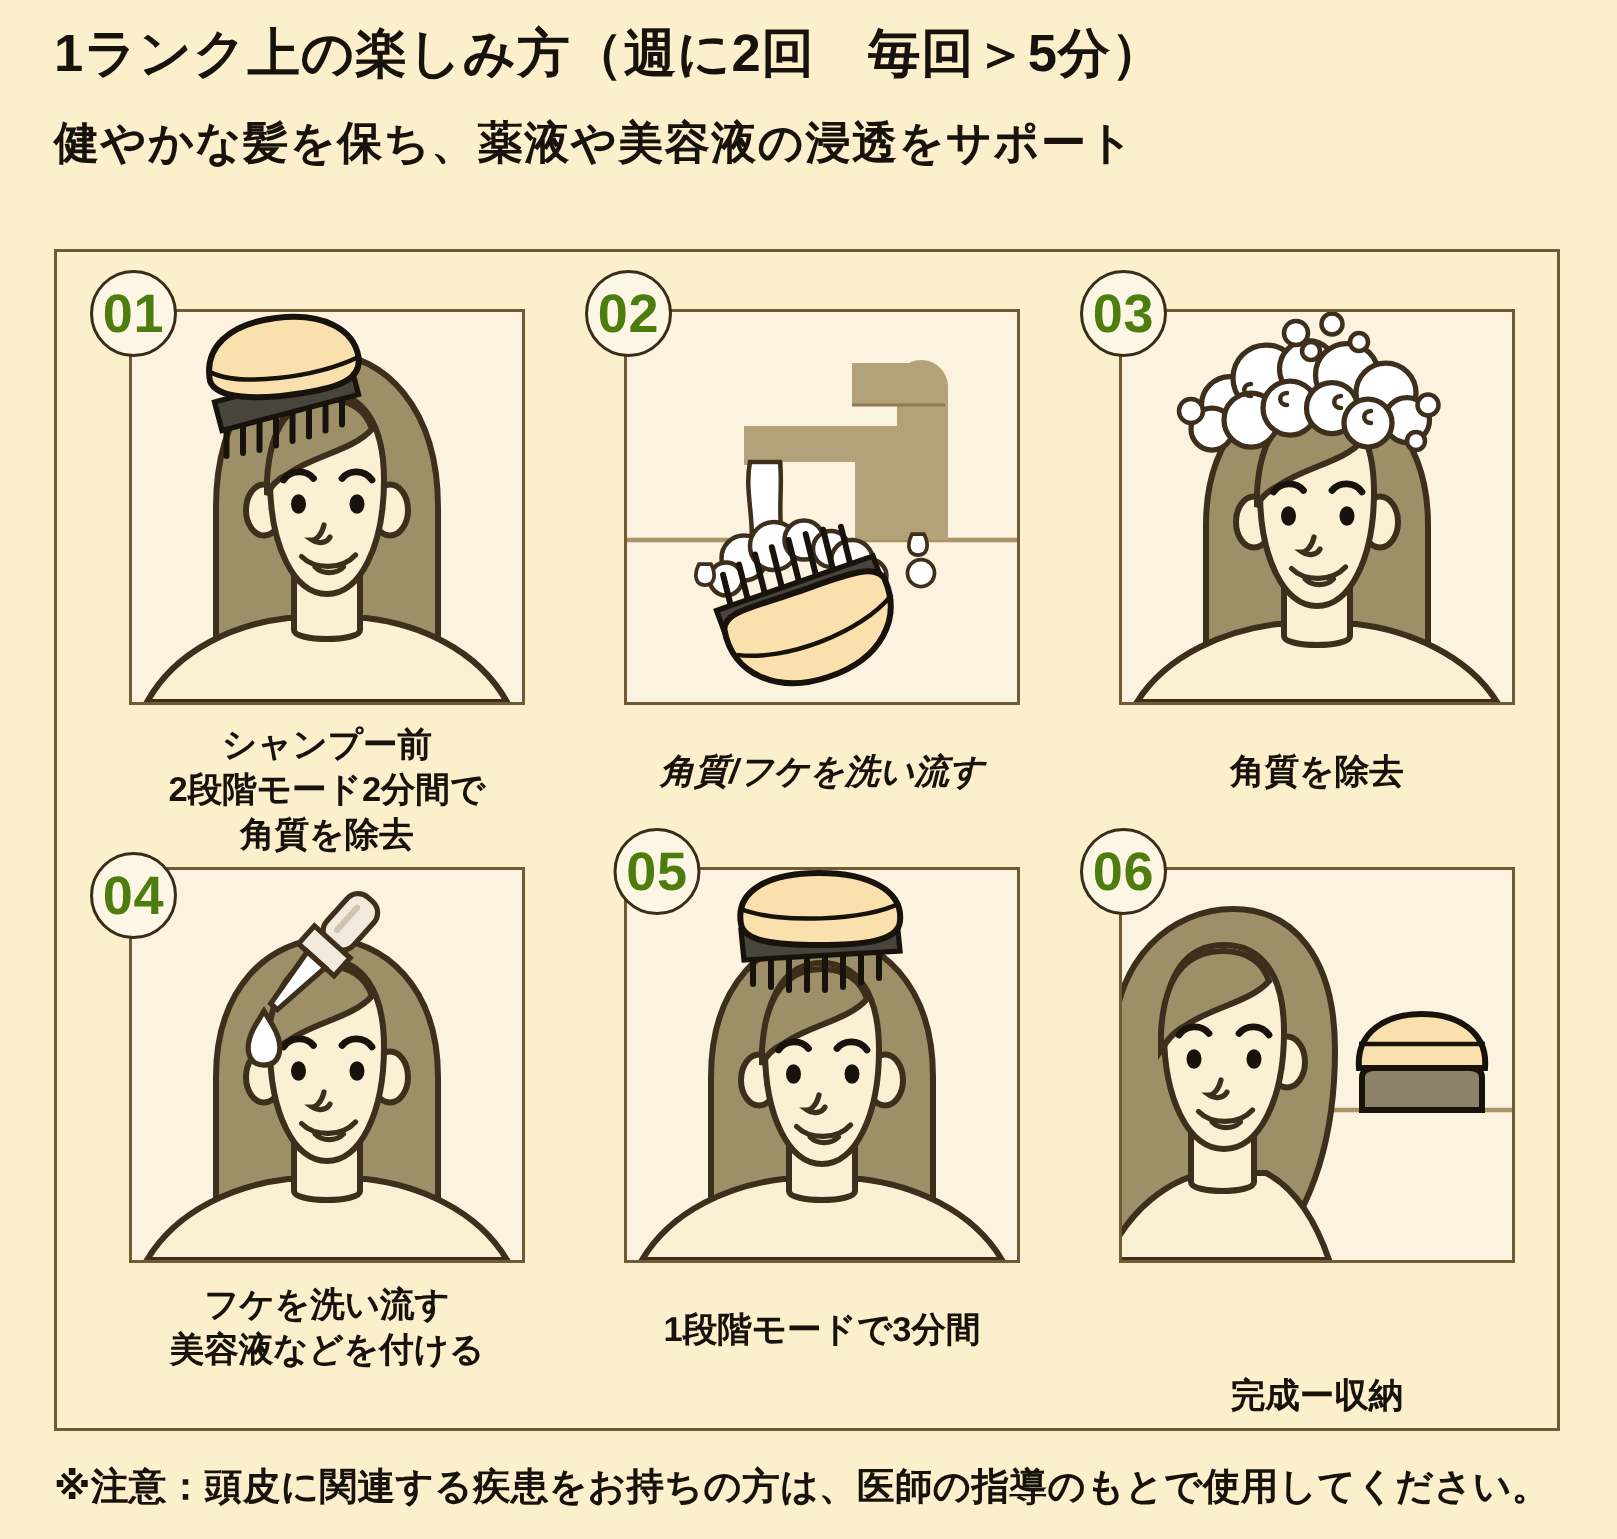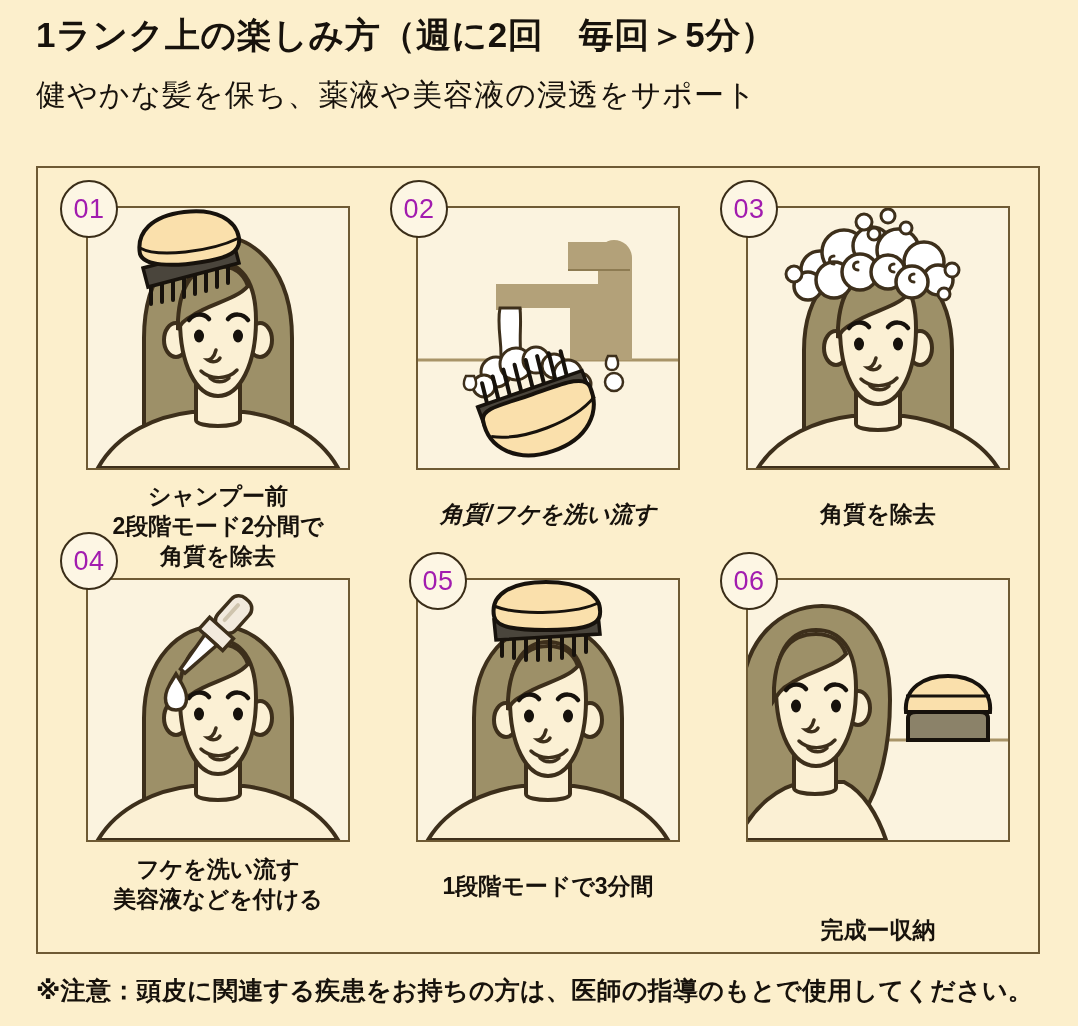--- a/index.html
+++ b/index.html
@@ -30,21 +30,21 @@
     font-weight: 700;
     color: #17120c;
     letter-spacing: 0.5px;
     white-space: nowrap;
   }
   .subtitle {
     position: absolute;
     left: 36px;
     top: 75px;
     font-size: 30px;
-    font-weight: 400;
+    font-weight: 700;
     color: #17120c;
     letter-spacing: 1px;
     white-space: nowrap;
   }
 
   
   .frame {
     position: absolute;
     left: 36px;
     top: 166px;
@@ -65,23 +65,23 @@
     box-sizing: border-box;
     overflow: hidden;
   }
   .badge {
     position: absolute;
     width: 54px;
     height: 54px;
     border-radius: 50%;
     border: 2px solid #3a2d18;
     background: #fdf6e4;
-    color: #a21caf;
-    font-size: 27px;
-    font-weight: 400;
+    color: #4d7c0f;
+    font-size: 36px;
+    font-weight: 700;
     display: flex;
     align-items: center;
     justify-content: center;
     z-index: 6;
     letter-spacing: 0.5px;
   }
   .caption {
     position: absolute;
     text-align: center;
     font-size: 23px;
@@ -292,21 +292,21 @@
         <g transform="rotate(42 120 60)">
           <rect x="110" y="4" width="24" height="40" rx="10" fill="#f2eadd" stroke="#3d2f1b" stroke-width="3.5"></rect>
           <rect x="106" y="42" width="32" height="16" fill="#f2eadd" stroke="#3d2f1b" stroke-width="3.5"></rect>
           <path d="M114 58 L130 58 L125 100 L119 100 Z" fill="#ffffff" stroke="#3d2f1b" stroke-width="3.5"></path>
           <line x1="119" y1="14" x2="119" y2="34" stroke="#cfc4ae" stroke-width="4" stroke-linecap="round"></line>
         </g>
 
         <path d="M82 104 C74 118 77 130 88 130 C99 130 102 118 94 104 L88 94 Z" fill="#ffffff" stroke="#3d2f1b" stroke-width="3.5"></path>
       </svg>
     </div>
-    <div class="badge" style="left:60px; top:532px;">04</div>
+    <div class="badge" style="left:60px; top:568px;">04</div>
     <div class="caption" style="left:56px; top:855px; width:324px;">フケを洗い流す
 美容液などを付ける</div>
   </div>
 
   <div class="step">
     <div class="panel" style="left:416px; top:578px; width:264px; height:264px;">
       <svg width="260" height="260" viewBox="0 0 260 260">
         <path d="M56 250 L56 138 C56 76 92 44 130 44 C168 44 204 76 204 138 L204 250 Z" fill="#9d9068" stroke="#3d2f1b" stroke-width="4"></path>
         <path d="M10 260 C30 226 70 210 104 206 L156 206 C190 210 230 226 250 260 Z" fill="#fbf0d4" stroke="#3d2f1b" stroke-width="4"></path>
         <path d="M108 174 L108 214 C108 222 152 222 152 214 L152 174 Z" fill="#fbf0d4" stroke="#3d2f1b" stroke-width="4"></path>

